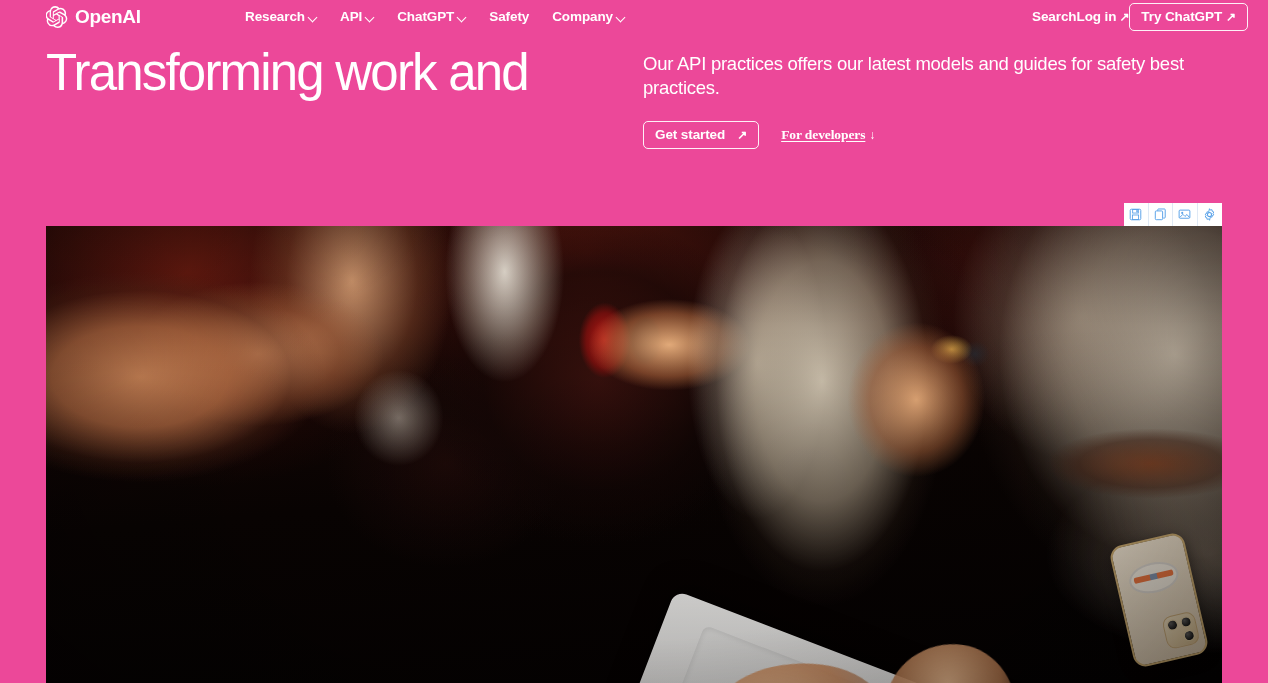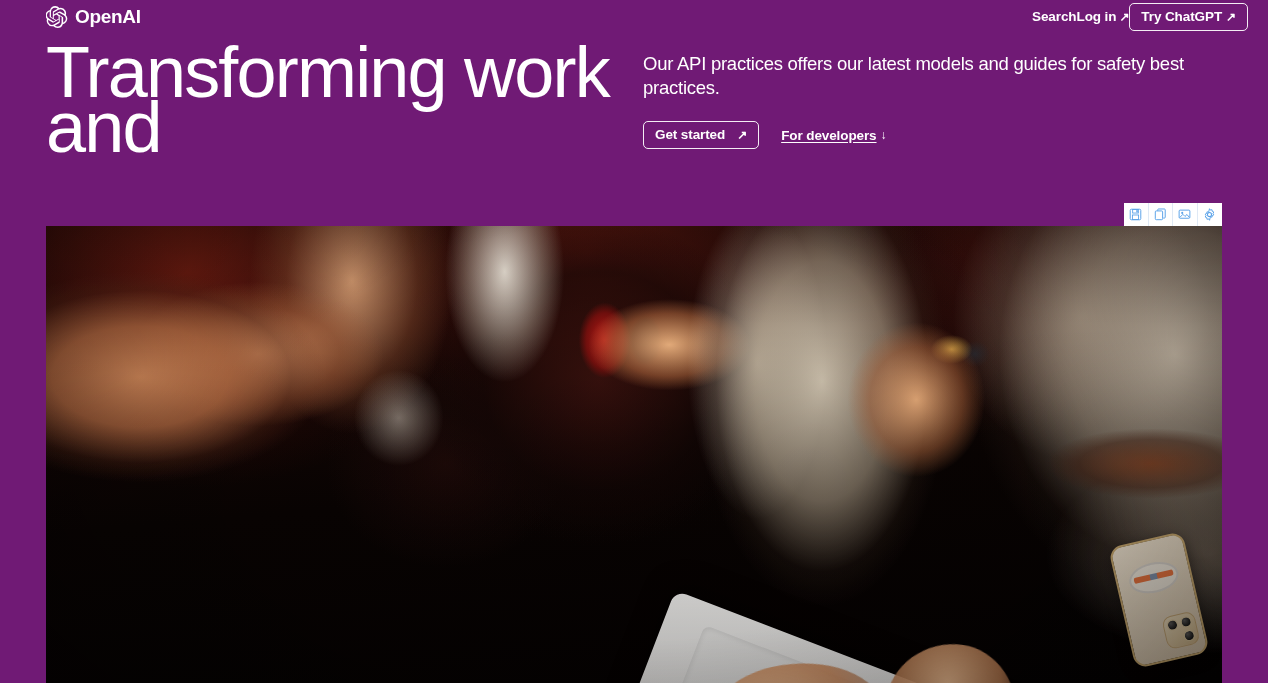--- a/index.html
+++ b/index.html
@@ -9,21 +9,21 @@
     overflow: hidden;
     background: #0505ff;
     font-family: "Liberation Sans", sans-serif;
     -webkit-font-smoothing: antialiased;
   }
 
   .page {
     position: relative;
     width: 1268px;
     height: 683px;
-    background: #701a75;
+    background: #ec4899;
   }
 
   
   .nav {
     position: absolute;
     top: 0; left: 0;
     width: 1268px;
     height: 34px;
     display: flex;
     align-items: center;
@@ -117,21 +117,21 @@
 
   
   .hero-left {
     position: absolute;
     left: 46px;
     top: 45px;
     width: 580px;
   }
   .headline {
     color: #ffffff;
-    font-size: 72px;
+    font-size: 51px;
     line-height: 55px;
     font-weight: 400;
     letter-spacing: -1.8px;
   }
 
   .hero-right {
     position: absolute;
     left: 643px;
     top: 52px;
     width: 580px;
@@ -169,20 +169,21 @@
   .link-dev {
     color: #ffffff;
     font-size: 13.5px;
     font-weight: 700;
     letter-spacing: -0.1px;
     display: inline-flex;
     align-items: center;
     gap: 4px;
     cursor: pointer;
     white-space: nowrap;
+    font-family: Liberation Serif, serif;
   }
   .link-dev .u { text-decoration: underline; text-underline-offset: 2px; }
   .arrow-dn { font-size: 12px; line-height: 1; }
 
   
   .img-toolbar {
     position: absolute;
     left: 1124px;
     top: 203px;
     width: 98px;
@@ -376,20 +377,41 @@
 
     <a class="brand">
       <span class="logo-mark">
         <svg viewBox="0 0 24 24" width="22" height="22" aria-hidden="true">
           <path fill="#ffffff" d="M21.6 9.9a5.9 5.9 0 0 0-.5-4.9 6 6 0 0 0-6.5-2.9A6 6 0 0 0 10.1.1a6 6 0 0 0-5.7 4.2A5.9 5.9 0 0 0 .4 7.2a6 6 0 0 0 .7 7 5.9 5.9 0 0 0 .5 4.9 6 6 0 0 0 6.5 2.9 6 6 0 0 0 4.5 2 6 6 0 0 0 5.7-4.2 5.9 5.9 0 0 0 4-2.9 6 6 0 0 0-.7-7ZM12.6 22.4a4.5 4.5 0 0 1-2.9-1l.1-.1 4.8-2.8a.8.8 0 0 0 .4-.7v-6.8l2 1.2v5.6a4.5 4.5 0 0 1-4.4 4.6ZM2.9 18.2a4.4 4.4 0 0 1-.5-3l.1.1 4.8 2.8a.8.8 0 0 0 .8 0l5.9-3.4v2.3l-5 2.9a4.5 4.5 0 0 1-6.1-1.7ZM1.7 8a4.5 4.5 0 0 1 2.3-2v5.7a.8.8 0 0 0 .4.7l5.9 3.4-2 1.2L3.5 14A4.5 4.5 0 0 1 1.7 8Zm16.6 3.9-5.9-3.5 2-1.1 5 2.9a4.5 4.5 0 0 1-.7 8.1v-5.7a.8.8 0 0 0-.4-.7Zm2-3-.1-.1-4.8-2.8a.8.8 0 0 0-.8 0L8.5 9.4V7.1l5-2.9a4.5 4.5 0 0 1 6.7 4.7ZM7.4 13.1l-2-1.2V6.3a4.5 4.5 0 0 1 7.4-3.4l-.1.1L7.9 5.8a.8.8 0 0 0-.4.7ZM8.5 10.8 11.1 9.3l2.6 1.5v3l-2.6 1.5-2.6-1.5Z"></path>
         </svg>
       </span>
       <span class="logo-text">OpenAI</span>
     </a>
 
+    <div class="nav-center">
+      <span class="nav-link">
+        <span>Research</span>
+        <i class="chev"></i>
+      </span>
+      <span class="nav-link">
+        <span>API</span>
+        <i class="chev"></i>
+      </span>
+      <span class="nav-link">
+        <span>ChatGPT</span>
+        <i class="chev"></i>
+      </span>
+      <span class="nav-link">
+        <span>Safety</span>
+      </span>
+      <span class="nav-link">
+        <span>Company</span>
+        <i class="chev"></i>
+      </span>
+    </div>
 
     <div class="nav-right">
       <span class="nav-link">
         <span>Search</span>
       </span>
       <span class="nav-link">
         <span>Log in</span>
         <span class="arrow-ne">↗</span>
       </span>
       <button class="cta-outline">

